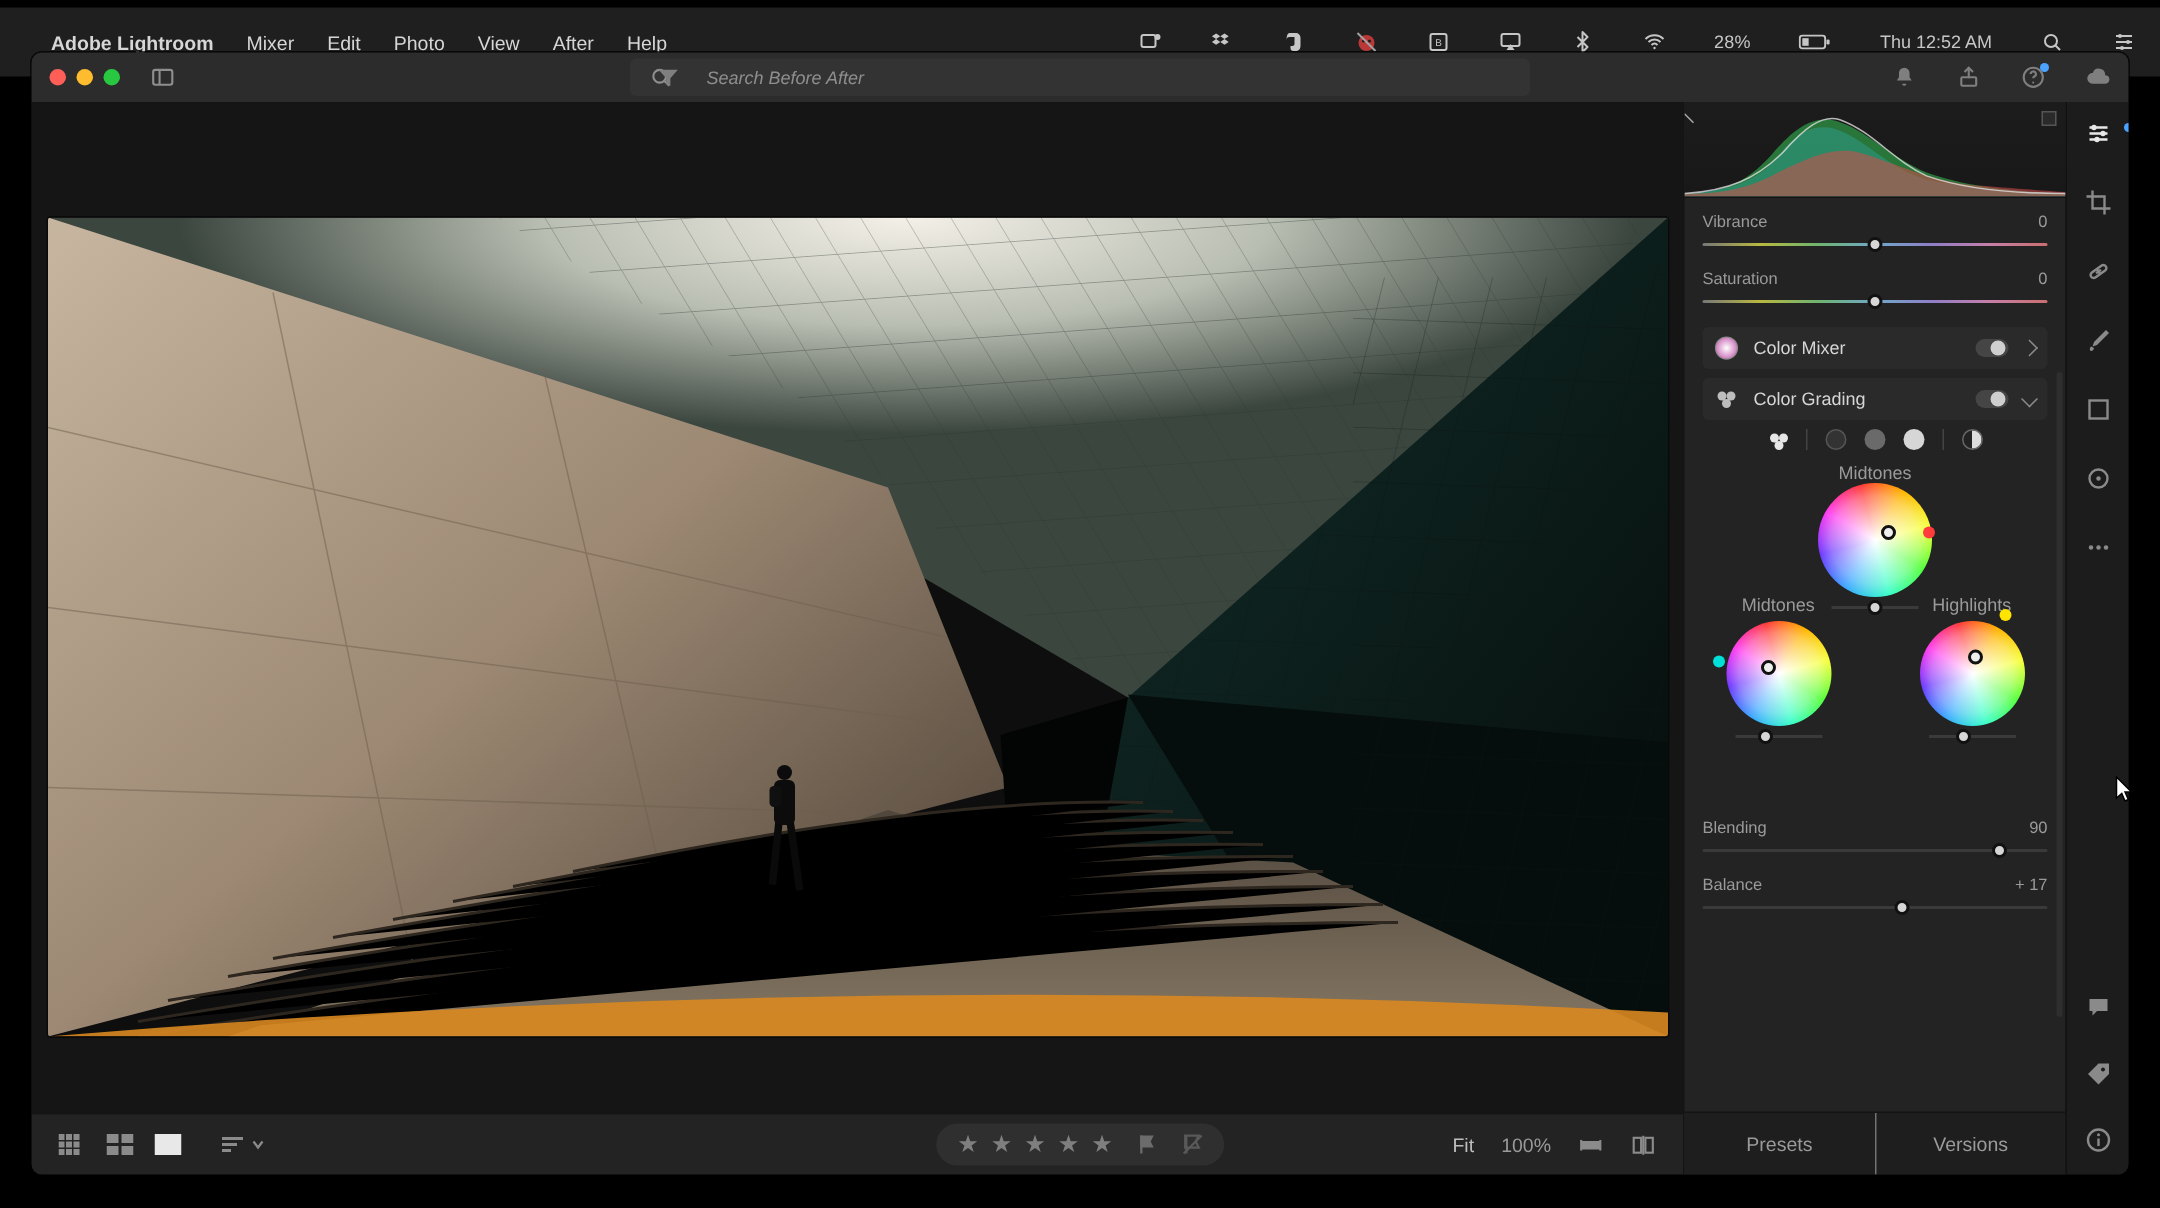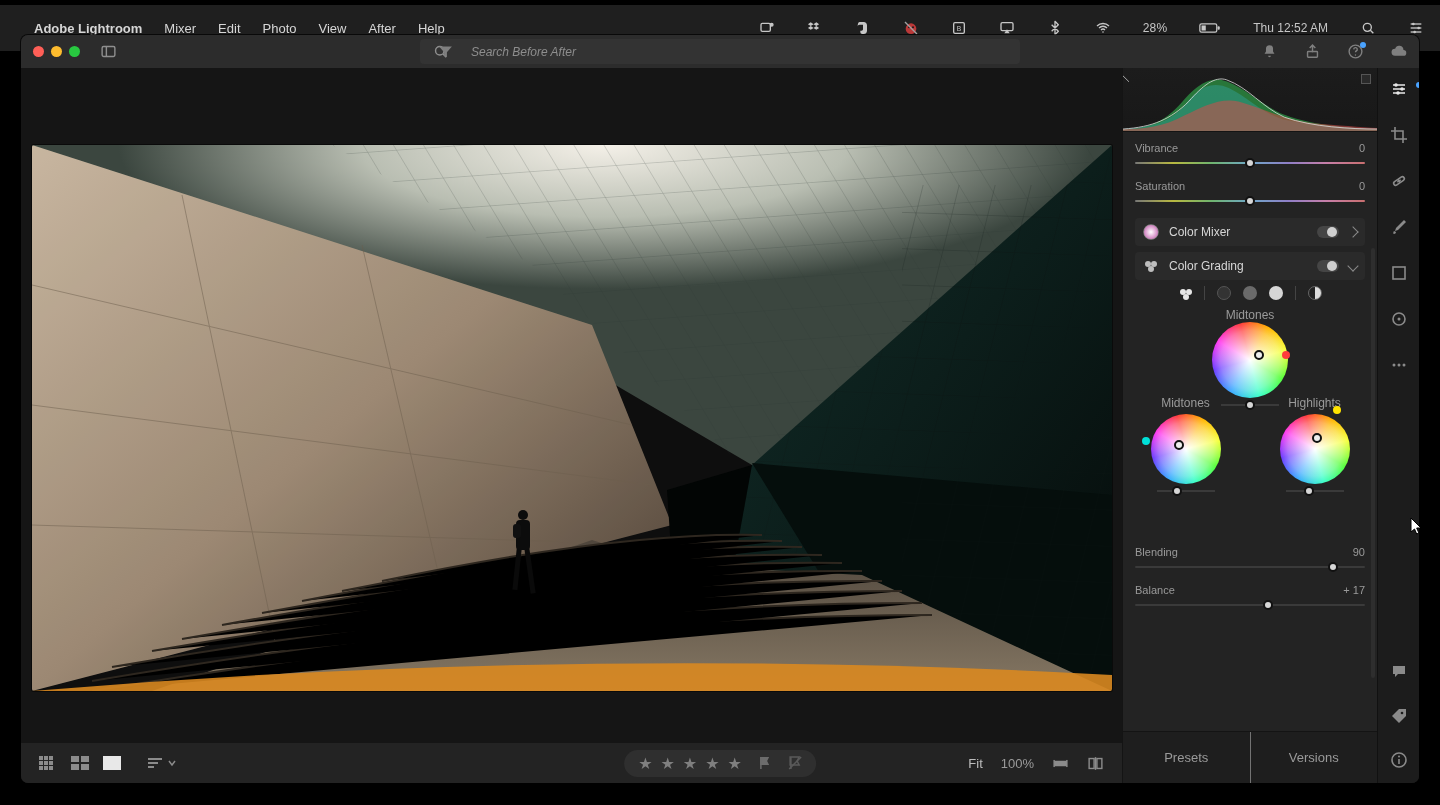--- a/index.html
+++ b/index.html
@@ -100,21 +100,21 @@
   .wheel .marker{position:absolute;width:8px;height:8px;border-radius:50%;z-index:3;}
   .wheel.mid{width:76px;height:76px;}
   .wheel.sh,.wheel.hl{width:70px;height:70px;}
   .mini-track-row{display:flex;align-items:center;justify-content:center;width:100%;margin:6px 0 2px 0;}
   .mini-track{position:relative;width:58px;height:2px;background:var(--track);}
   .mini-track .mthumb{position:absolute;top:-4px;width:10px;height:10px;border-radius:50%;background:#d6d6d6;border:2px solid #111;}
   .pair-row{display:flex;justify-content:space-between;gap:40px;margin:0 6px;}
   .pair-col{display:flex;flex-direction:column;align-items:center;width:96px;}
   .pair-col .cg-label{margin-top:-18px;margin-bottom:4px;}
   .spacer{height:48px;}
-  .panel-tabs{height:52px;display:flex;border-top:1px solid #141414;}
+  .panel-tabs{height:42px;display:flex;border-top:1px solid #141414;}
   .panel-tabs .ptab{flex:1;display:flex;align-items:center;justify-content:center;font-size:13px;color:var(--text-dim);
                    background:#1e1e1e;}
   .panel-tabs .ptab + .ptab{border-left:1px solid #737373;}
 
   
   .iconstrip{width:42px;background:#1c1c1c;display:flex;flex-direction:column;align-items:center;
              border-left:1px solid #111;padding-top:12px;gap:28px;}
   .iconstrip .is-ico{width:18px;height:18px;color:#8a8a8a;position:relative;}
   .iconstrip .is-ico.active{color:#e8e8e8;}
   .iconstrip .is-ico.active::after{content:"";position:absolute;right:-14px;top:2px;width:6px;height:6px;border-radius:50%;background:var(--accent);}

